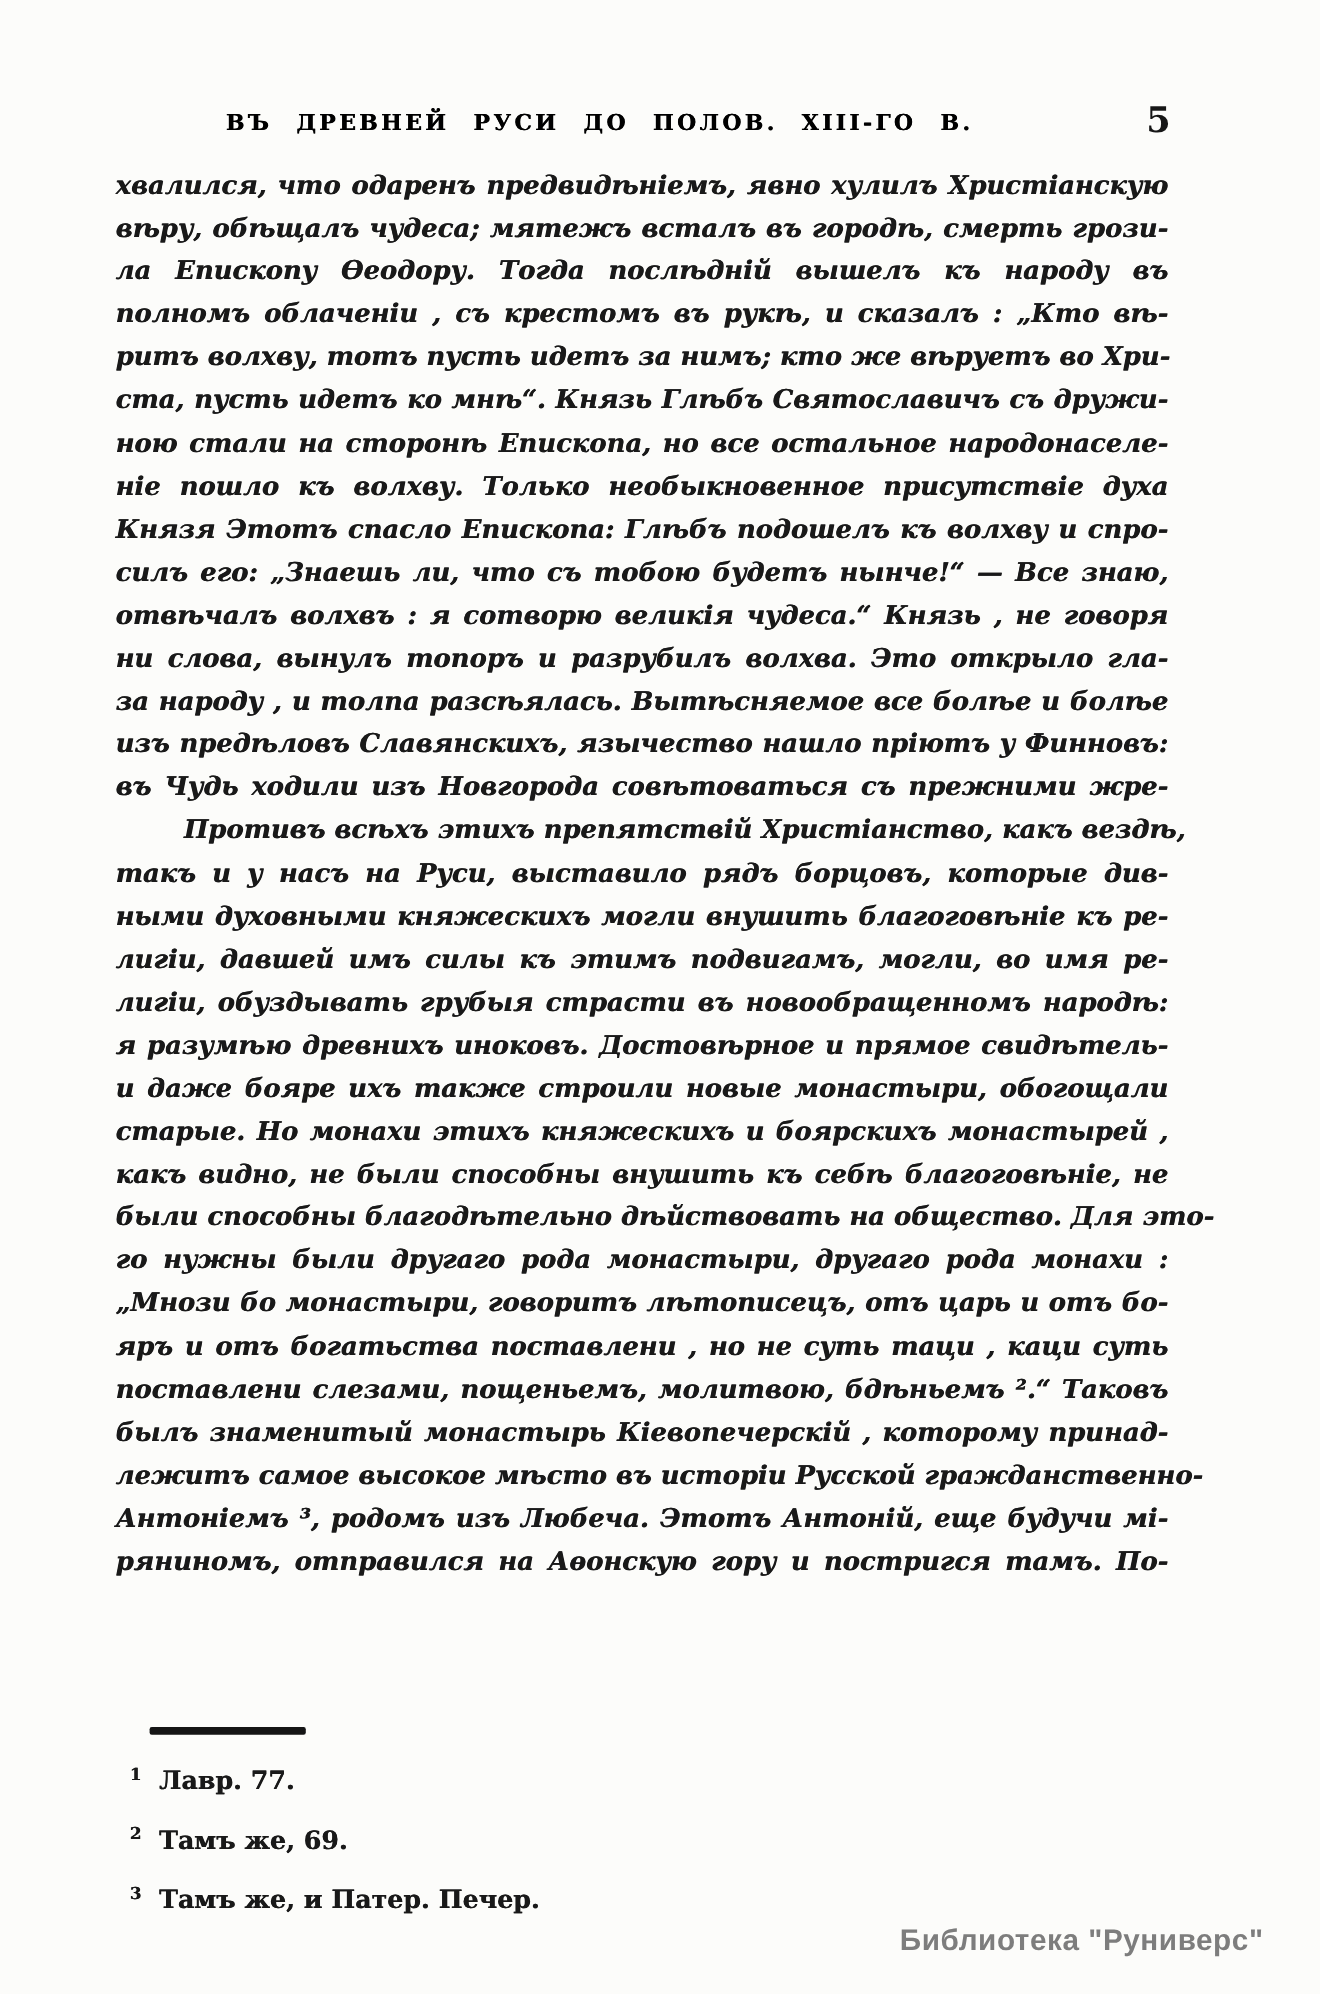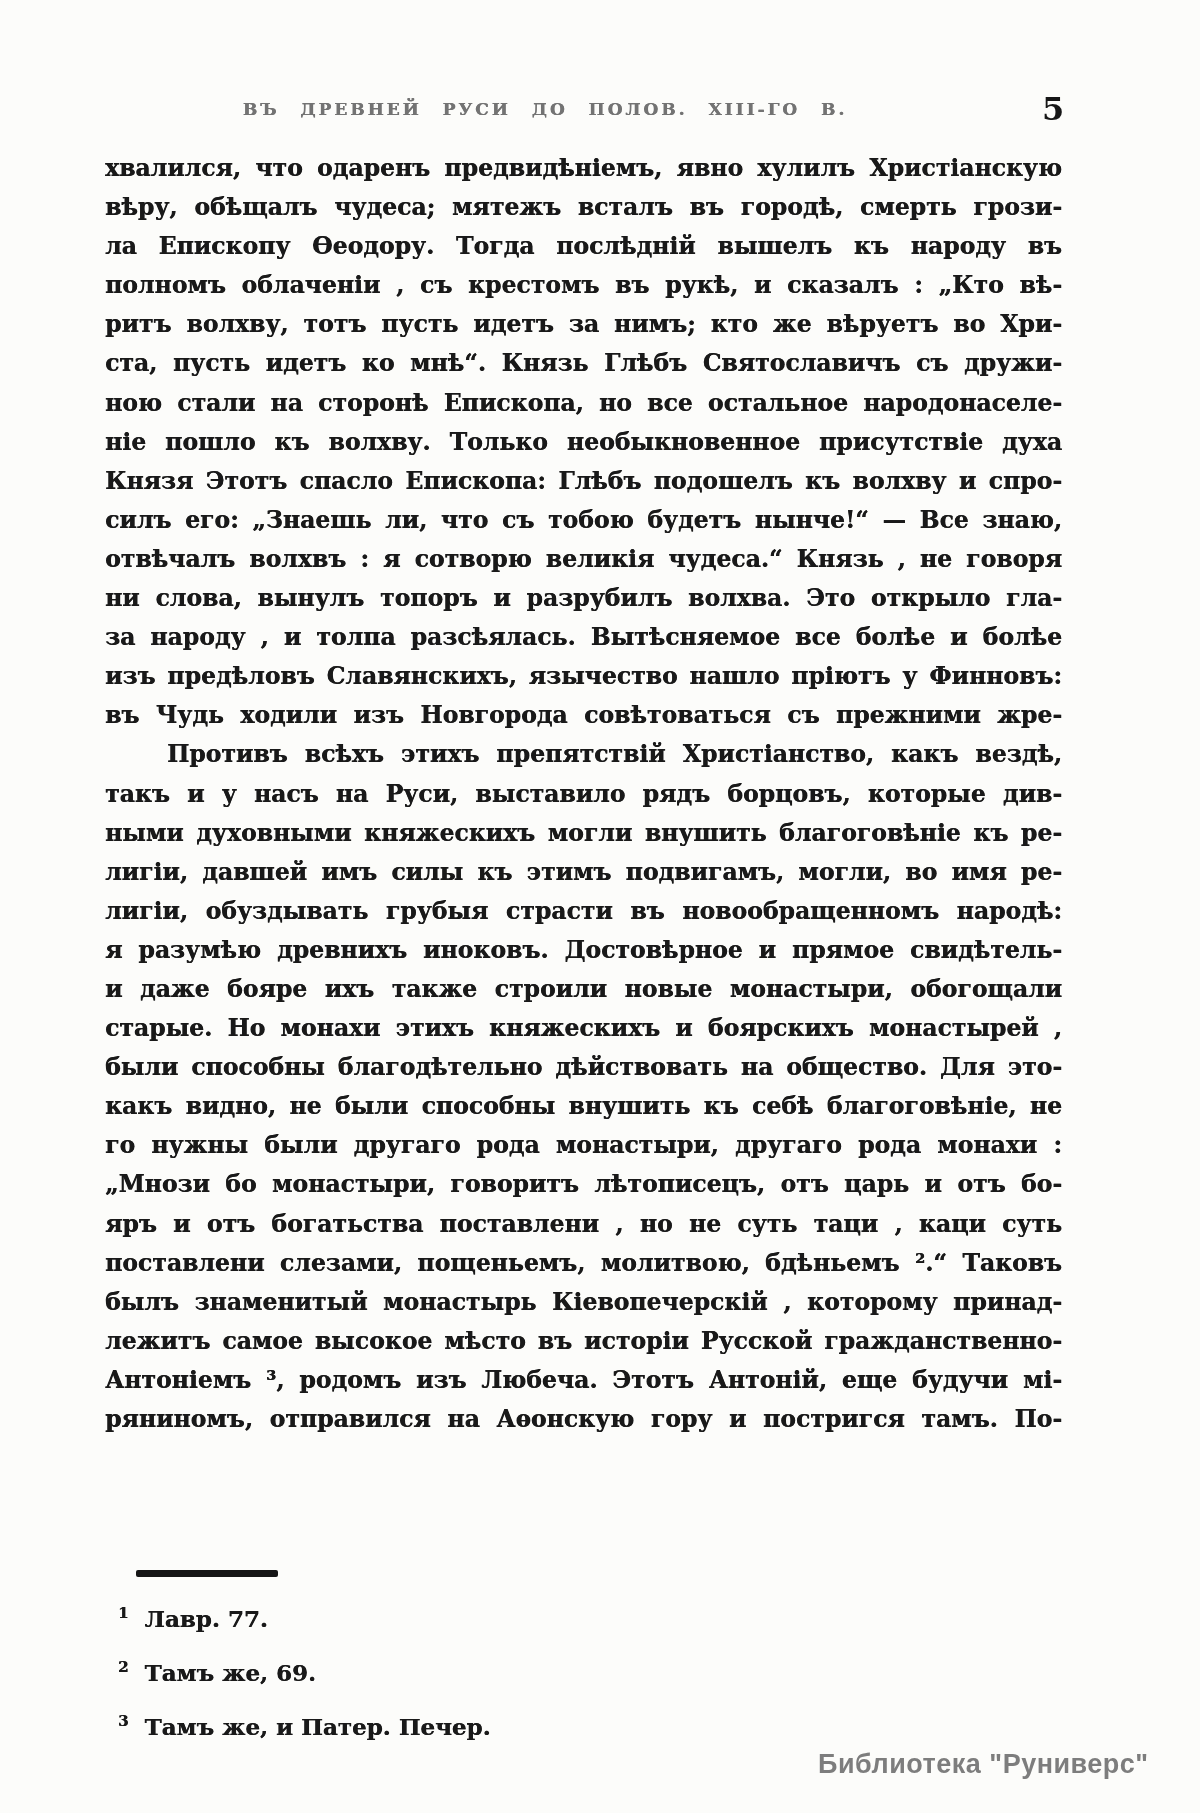--- a/index.html
+++ b/index.html
@@ -7,41 +7,42 @@
     width: 1200px; height: 1813px;
     position: relative;
     background: #fcfcfa;
     font-family: "DejaVu Serif", serif;
     color: #171717;
     overflow: hidden;
   }
   .running-header {
     position: absolute; top: 99px; left: 105px; width: 880px;
     text-align: center;
-    font-size: 17px; font-weight: bold;
+    font-size: 20px; font-weight: bold;
     letter-spacing: 3px; word-spacing: 12px;
-    color: #737373;
+    color: #000000;
     text-shadow: 0.4px 0 0 currentColor;
   }
   .page-number {
     position: absolute; top: 90px; left: 1042px;
     font-size: 32px; font-weight: bold; color: #161616;
   }
   .body-text {
     position: absolute; top: 149px; left: 105px; width: 957px;
     font-size: 23.5px; font-weight: bold;
     line-height: 39.1px;
     color: #191919;
     text-shadow: 0.4px 0 0 currentColor;
   }
   .line {
     text-align: justify;
     text-align-last: justify;
     height: 39.1px;
     white-space: nowrap; 
+    font-style: italic;
   }
   .line.para-end { text-align-last: left; }
   .line.indent { padding-left: 62px; }
   .footnote-rule {
     position: absolute; top: 1570px; left: 136px;
     width: 142px; height: 7px; background: #151515; border-radius: 2px;
   }
   .footnotes {
     position: absolute; top: 1586px; left: 118px;
     font-size: 23px; font-weight: bold; color: #191919;
@@ -81,22 +82,22 @@
   <div class="line">изъ предѣловъ Славянскихъ, язычество нашло пріютъ у Финновъ:</div>
   <div class="line">въ Чудь ходили изъ Новгорода совѣтоваться съ прежними жре-</div>
   <div class="line indent">Противъ всѣхъ этихъ препятствій Христіанство, какъ вездѣ,</div>
   <div class="line">такъ и у насъ на Руси, выставило рядъ борцовъ, которые див-</div>
   <div class="line">ными духовными княжескихъ могли внушить благоговѣніе къ ре-</div>
   <div class="line">лигіи, давшей имъ силы къ этимъ подвигамъ, могли, во имя ре-</div>
   <div class="line">лигіи, обуздывать грубыя страсти въ новообращенномъ народѣ:</div>
   <div class="line">я разумѣю древнихъ иноковъ. Достовѣрное и прямое свидѣтель-</div>
   <div class="line">и даже бояре ихъ также строили новые монастыри, обогощали</div>
   <div class="line">старые. Но монахи этихъ княжескихъ и боярскихъ монастырей ,</div>
+  <div class="line">какъ видно, не были способны внушить къ себѣ благоговѣніе, не</div>
   <div class="line">были способны благодѣтельно дѣйствовать на общество. Для это-</div>
-  <div class="line">какъ видно, не были способны внушить къ себѣ благоговѣніе, не</div>
   <div class="line">го нужны были другаго рода монастыри, другаго рода монахи :</div>
   <div class="line">„Мнози бо монастыри, говоритъ лѣтописецъ, отъ царь и отъ бо-</div>
   <div class="line">яръ и отъ богатьства поставлени , но не суть таци , каци суть</div>
   <div class="line">поставлени слезами, пощеньемъ, молитвою, бдѣньемъ ².“ Таковъ</div>
   <div class="line">былъ знаменитый монастырь Кіевопечерскій , которому принад-</div>
   <div class="line">лежитъ самое высокое мѣсто въ исторіи Русской гражданственно-</div>
   <div class="line">Антоніемъ ³, родомъ изъ Любеча. Этотъ Антоній, еще будучи мі-</div>
   <div class="line">ряниномъ, отправился на Аѳонскую гору и постригся тамъ. По-</div>
 </div>
 

